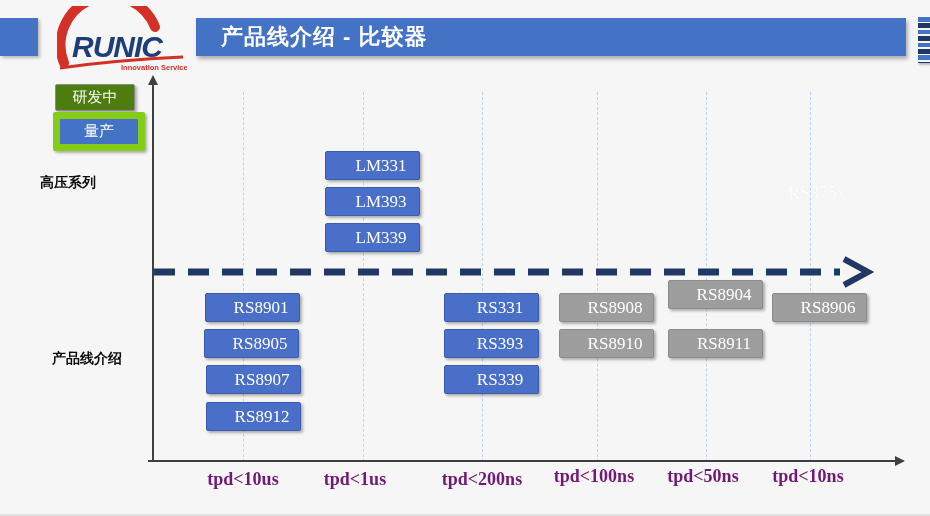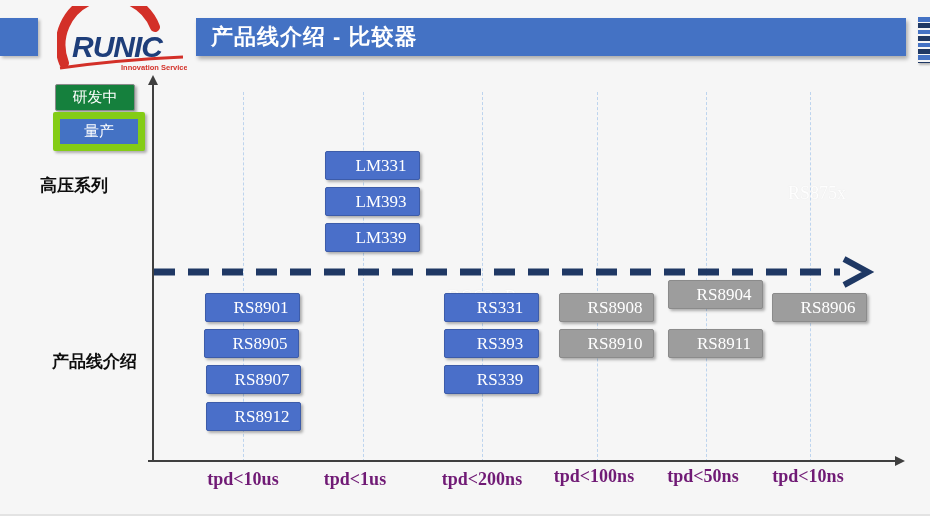--- a/index.html
+++ b/index.html
@@ -7,47 +7,47 @@
     width:930px;height:516px;position:relative;overflow:hidden;
     background:#f6f6f6;font-family:"Liberation Sans",sans-serif;
     border-bottom:2px solid #e3e3e3;box-sizing:border-box;
   }
   
   .corner-block{position:absolute;left:0;top:18px;width:38px;height:38px;
     background:#4472c4;box-shadow:2px 2px 3px rgba(0,0,0,.25);}
   .logo{position:absolute;left:57px;top:6px;width:130px;height:66px;}
   .title-bar{position:absolute;left:196px;top:18px;width:710px;height:38px;
     background:#4472c4;box-shadow:2px 3px 4px rgba(0,0,0,.3);
-    display:flex;align-items:center;padding-left:15px;box-sizing:border-box;}
+    display:flex;align-items:center;padding-left:25px;box-sizing:border-box;}
   .title-bar span{color:#fff;font-size:22px;font-weight:bold;letter-spacing:1px;}
   .stripes{position:absolute;left:918px;top:17px;width:12px;height:46px;
     background:repeating-linear-gradient(180deg,
       #4472c4 0 4.6px,#f6f6f6 4.6px 6.4px,
       #1f3864 6.4px 11px,#f6f6f6 11px 12.8px);
     box-shadow:1px 2px 2px rgba(0,0,0,.25);}
   
   .legend-chip{position:absolute;width:78px;height:25px;border-radius:2px;
     color:#fff;font-size:15px;display:flex;align-items:center;justify-content:center;
     box-shadow:2px 2px 3px rgba(0,0,0,.3);}
-  .legend-dev{left:55px;top:84px;background:#15803d;border:1px solid #8b8b8b;}
+  .legend-dev{left:55px;top:84px;background:#4d7c0f;border:1px solid #8b8b8b;}
   .legend-mp{left:53px;top:112px;background:#4472c4;border:7px solid #84cc16;}
   
   .y-axis{position:absolute;left:152px;top:84px;width:2px;height:378px;background:#3f3f3f;}
   .y-arrow{position:absolute;left:148px;top:75px;width:0;height:0;
     border-left:5px solid transparent;border-right:5px solid transparent;
     border-bottom:10px solid #3f3f3f;}
   .x-axis{position:absolute;left:148px;top:460px;width:748px;height:2px;background:#3f3f3f;}
   .x-arrow{position:absolute;left:895px;top:456px;width:0;height:0;
     border-top:5px solid transparent;border-bottom:5px solid transparent;
     border-left:10px solid #3f3f3f;}
   .gridline{position:absolute;top:92px;height:370px;width:0;
     border-left:1px dashed #bdd4ee;}
   .divider-svg{position:absolute;left:152px;top:254px;width:730px;height:36px;}
   
-  .band-label{position:absolute;font-size:17px;font-weight:bold;color:#0d0d0d;}
+  .band-label{position:absolute;font-size:14px;font-weight:bold;color:#0d0d0d;}
   .tick{position:absolute;top:469px;transform:translateX(-50%);
     font-family:"Liberation Serif",serif;font-size:18px;font-weight:bold;color:#701a75;
     white-space:nowrap;}
   .watermark{position:absolute;font-family:"Liberation Serif",serif;
     color:rgba(255,255,255,.95);text-shadow:0 0 1px rgba(200,200,200,.4);margin-top:48px;}
   
   .chip{position:absolute;width:76px;height:27px;border-radius:2px;
     color:#fff;font-family:"Liberation Serif",serif;font-size:17px;
     display:flex;align-items:center;justify-content:center;
     box-shadow:2px 2px 3px rgba(0,0,0,.3);padding-left:17px;}

